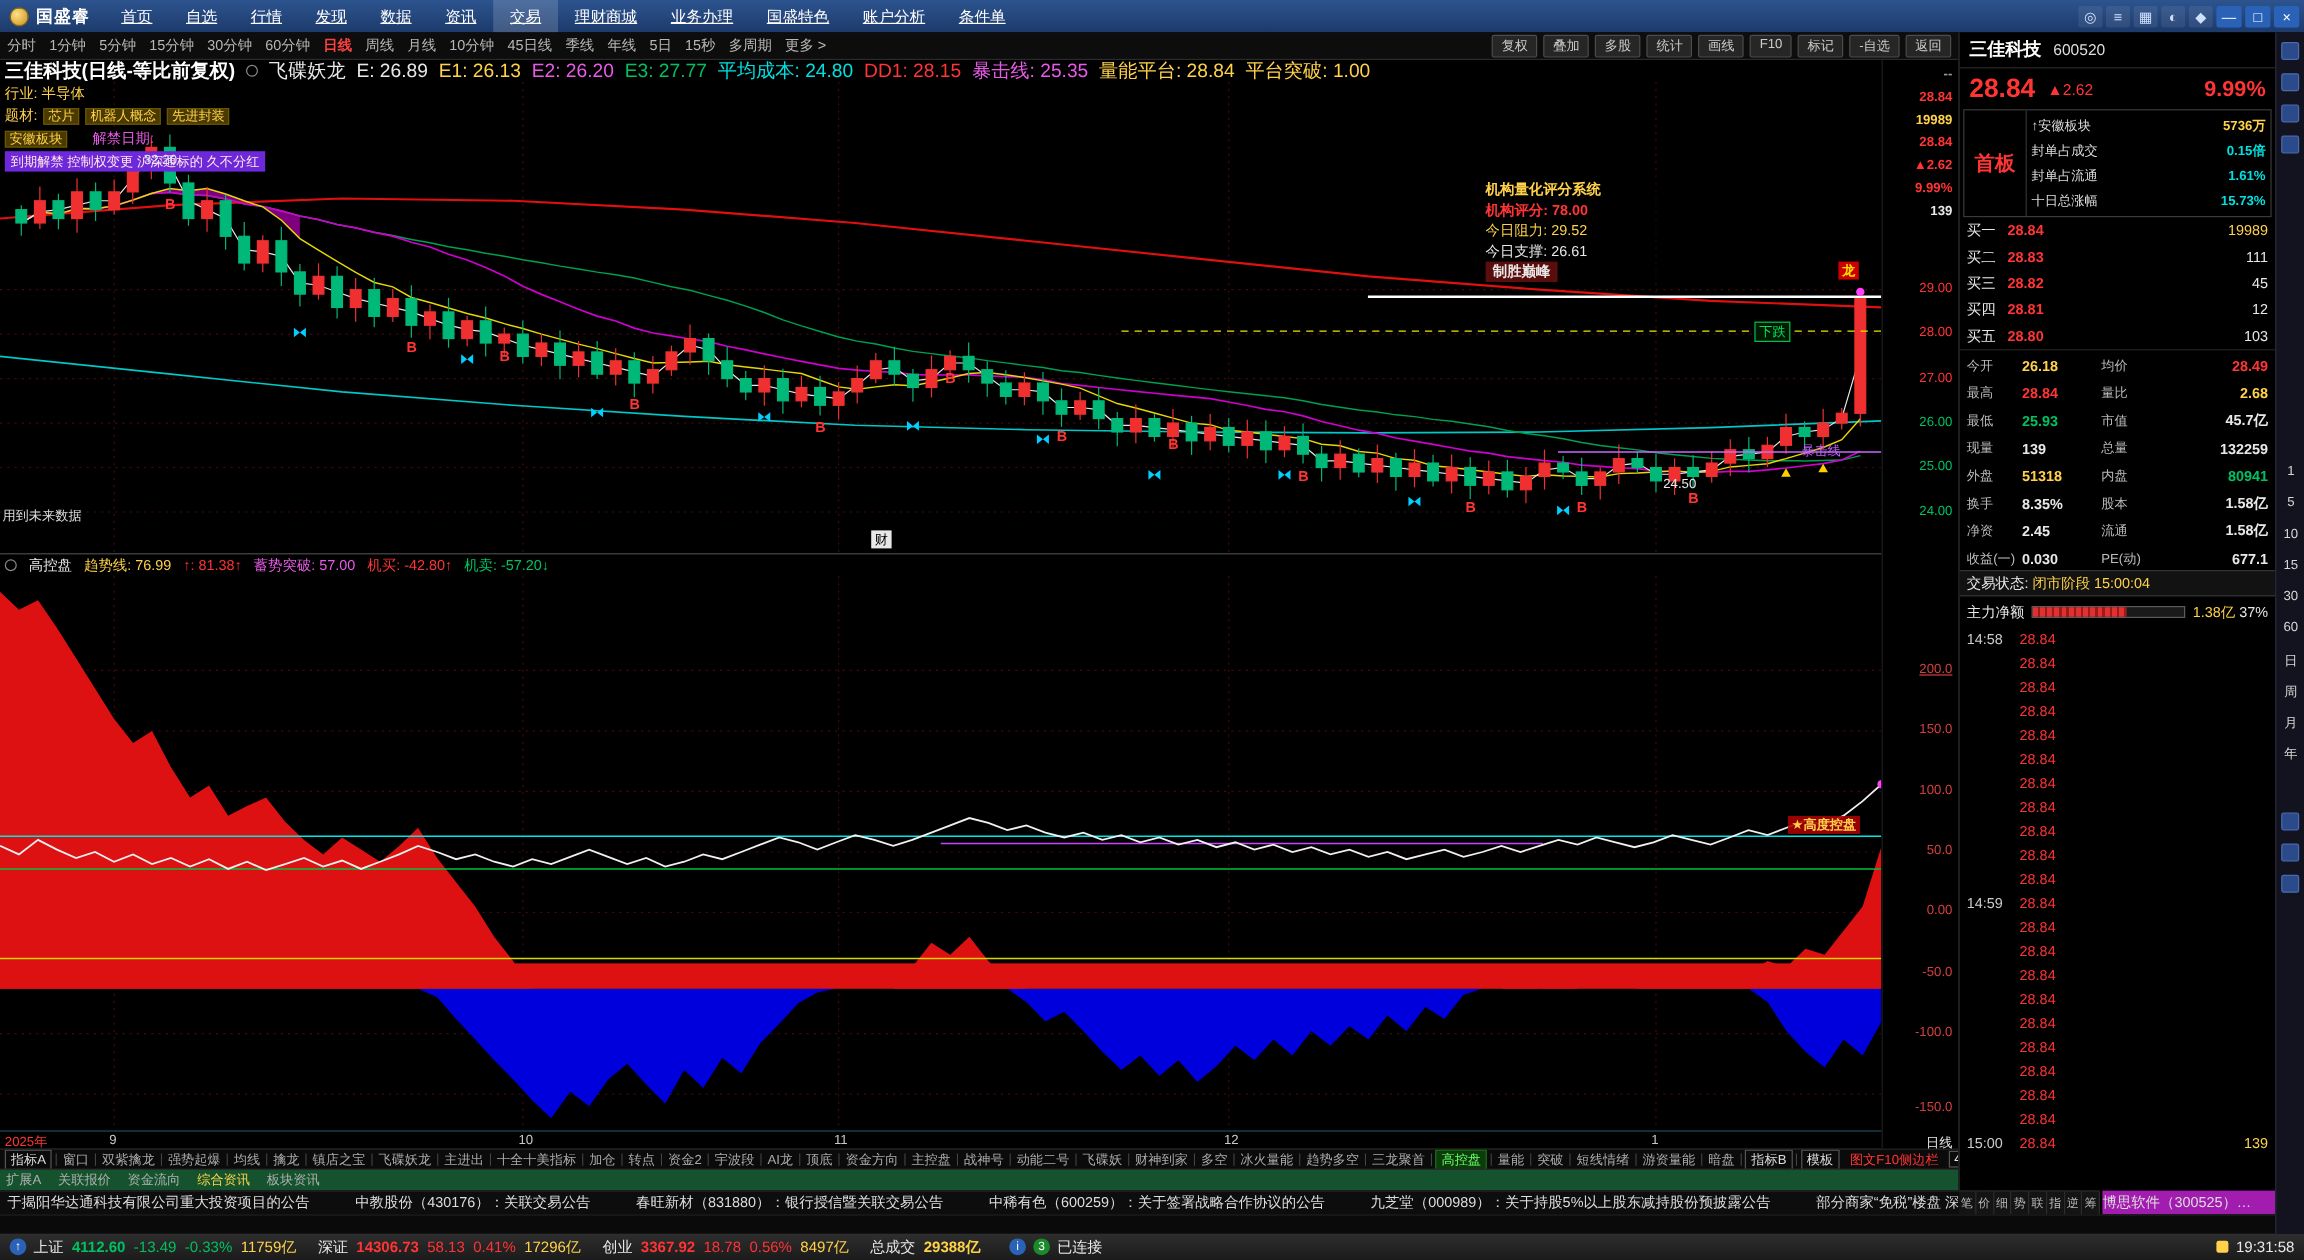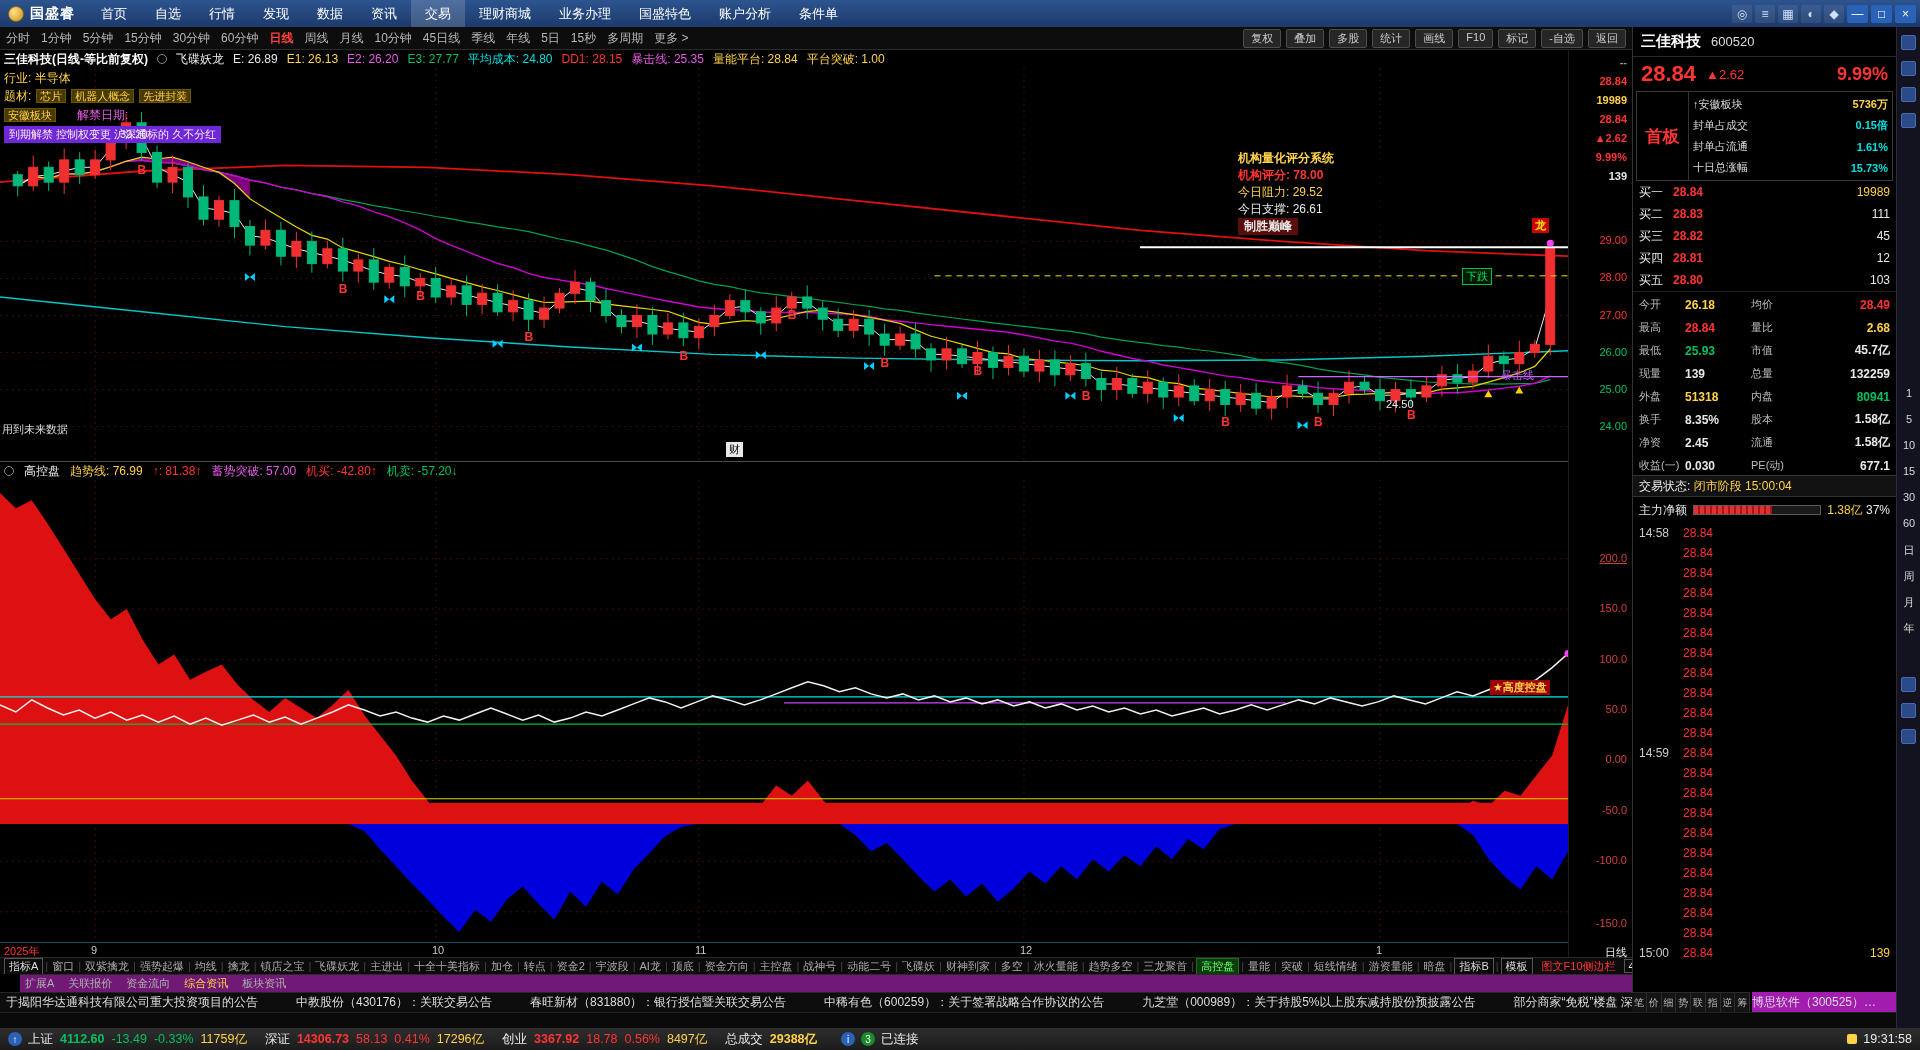--- a/index.html
+++ b/index.html
@@ -19,21 +19,21 @@
   .tool-ico{width:20px;height:18px;margin-left:3px;display:flex;align-items:center;justify-content:center;font-size:12px;color:#cfe0ff;background:rgba(255,255,255,.08);border-radius:2px;}
   .win-btn{width:21px;height:18px;margin-left:3px;display:flex;align-items:center;justify-content:center;font-size:12px;color:#fff;background:#2a62b8;border-radius:2px;}
   
   #period-bar{position:absolute;left:0;top:27px;width:1632px;height:23px;background:#0d0d0d;border-bottom:1px solid #2a2a2a;display:flex;align-items:center;padding:0 6px;}
   .pi{font-size:12px;color:#b8b8b8;margin-right:11px;}
   .pi.active{color:#ff4040;font-weight:bold;}
   #period-right{margin-left:auto;display:flex;}
   .btn-sm{font-size:11px;color:#ccc;background:#262626;border:1px solid #4c4c4c;padding:1px 7px;margin-left:5px;border-radius:2px;}
   
   #chart-header{position:absolute;left:0;top:50px;width:1632px;height:18px;background:#000;display:flex;align-items:center;padding:0 4px;white-space:nowrap;overflow:hidden;}
-  #chart-header span{font-size:12px;margin-right:9px;}
+  #chart-header span{font-size:16px;margin-right:9px;}
   #ch-title{color:#ffffff;font-weight:bold;}
   .dot-ico{display:inline-block;width:10px;height:10px;border:1px solid #888;border-radius:50%;margin-right:4px;}
   
   #main-plot{position:absolute;left:0;top:68px;width:1568px;height:392px;overflow:hidden;}
   #anno{position:absolute;left:0;top:0;width:100%;height:100%;pointer-events:none;}
   .anno-line{position:absolute;font-size:12px;white-space:nowrap;}
   .tagbox{background:#4a3a00;color:#ffd24a;padding:0 3px;margin-right:5px;font-size:11px;border:1px solid #6b5600;}
   .riskbox{background:#6d28d9;color:#ffe8e8;padding:1px 5px;font-size:11px;}
   .score-box{position:absolute;left:1238px;top:82px;width:162px;background:rgba(0,0,0,.45);font-size:12px;line-height:17px;}
   .minibox{position:absolute;font-size:11px;padding:0 3px;white-space:nowrap;}
@@ -43,21 +43,21 @@
   
   #date-axis{position:absolute;left:0;top:942px;width:1632px;height:15px;background:#000;border-top:1px solid #1d4d5e;}
   #date-axis span{position:absolute;font-size:11px;color:#c8c8c8;top:1px;}
   
   #tabs-row{position:absolute;left:0;top:957px;width:1632px;height:17px;background:#0b0b0b;border-top:1px solid #2a2a2a;display:flex;align-items:center;padding:0 3px;white-space:nowrap;overflow:hidden;font-size:11px;color:#aaa;}
   .tab-item{margin:0 1px;padding:0 2px;}
   .tab-item.boxed{border:1px solid #555;padding:0 4px;color:#ddd;}
   .tab-item.active{background:#0b3d0b;color:#6cff6c;border:1px solid #1d6b1d;padding:0 4px;}
   .tab-sep{color:#444;margin:0 1px;}
   #tabs-right{margin-left:auto;display:flex;align-items:center;}
-  #subtabs-row{position:absolute;left:0;top:974px;width:1632px;height:18px;background:#701a75;border-top:1px solid #2a2a2a;display:flex;align-items:center;padding:0 5px;font-size:11px;color:#b0b0b0;margin-left:20px;}
+  #subtabs-row{position:absolute;left:0;top:974px;width:1632px;height:18px;background:#14532d;border-top:1px solid #2a2a2a;display:flex;align-items:center;padding:0 5px;font-size:11px;color:#b0b0b0;}
   .sub-item{margin-right:14px;}
   .sub-item.active{color:#ffd24a;}
   
   #news-row{position:absolute;left:0;top:992px;width:1632px;height:20px;background:#0d0d0d;border-top:1px solid #262626;display:flex;align-items:center;padding:0 6px;white-space:nowrap;overflow:hidden;}
   .news-item{font-size:12px;color:#ddd;margin-right:38px;}
   #news-tail{position:absolute;left:1752px;top:992px;width:144px;height:20px;line-height:20px;font-size:12px;color:#ddd;white-space:nowrap;overflow:hidden;background:#a21caf;}
   #gap-row{position:absolute;left:0;top:1012px;width:1920px;height:16px;background:#0a0a0a;border-top:1px solid #222;}
   
   #status-bar{position:absolute;left:0;top:1028px;width:1920px;height:22px;background:linear-gradient(#2e2e2e,#1b1b1b);display:flex;align-items:center;padding:0 8px;font-size:12.5px;color:#ddd;}
   #status-bar .sp{margin-right:7px;white-space:nowrap;}
@@ -110,21 +110,21 @@
 </style>
 </head>
 <body>
 
 <div id="app">
   <div id="top-menu">
     <div class="logo-wrap">
       <span class="logo-ico"></span>
       <span class="logo-text">国盛睿</span>
     </div>
-    <div id="menu-items" style="display: flex;">
+    <div id="menu-items" style="display: flex; text-decoration: underline;">
         <div class="mi">首页</div>
         <div class="mi">自选</div>
         <div class="mi">行情</div>
         <div class="mi">发现</div>
         <div class="mi">数据</div>
         <div class="mi">资讯</div>
         <div class="mi active">交易</div>
         <div class="mi">理财商城</div>
         <div class="mi">业务办理</div>
         <div class="mi">国盛特色</div>

